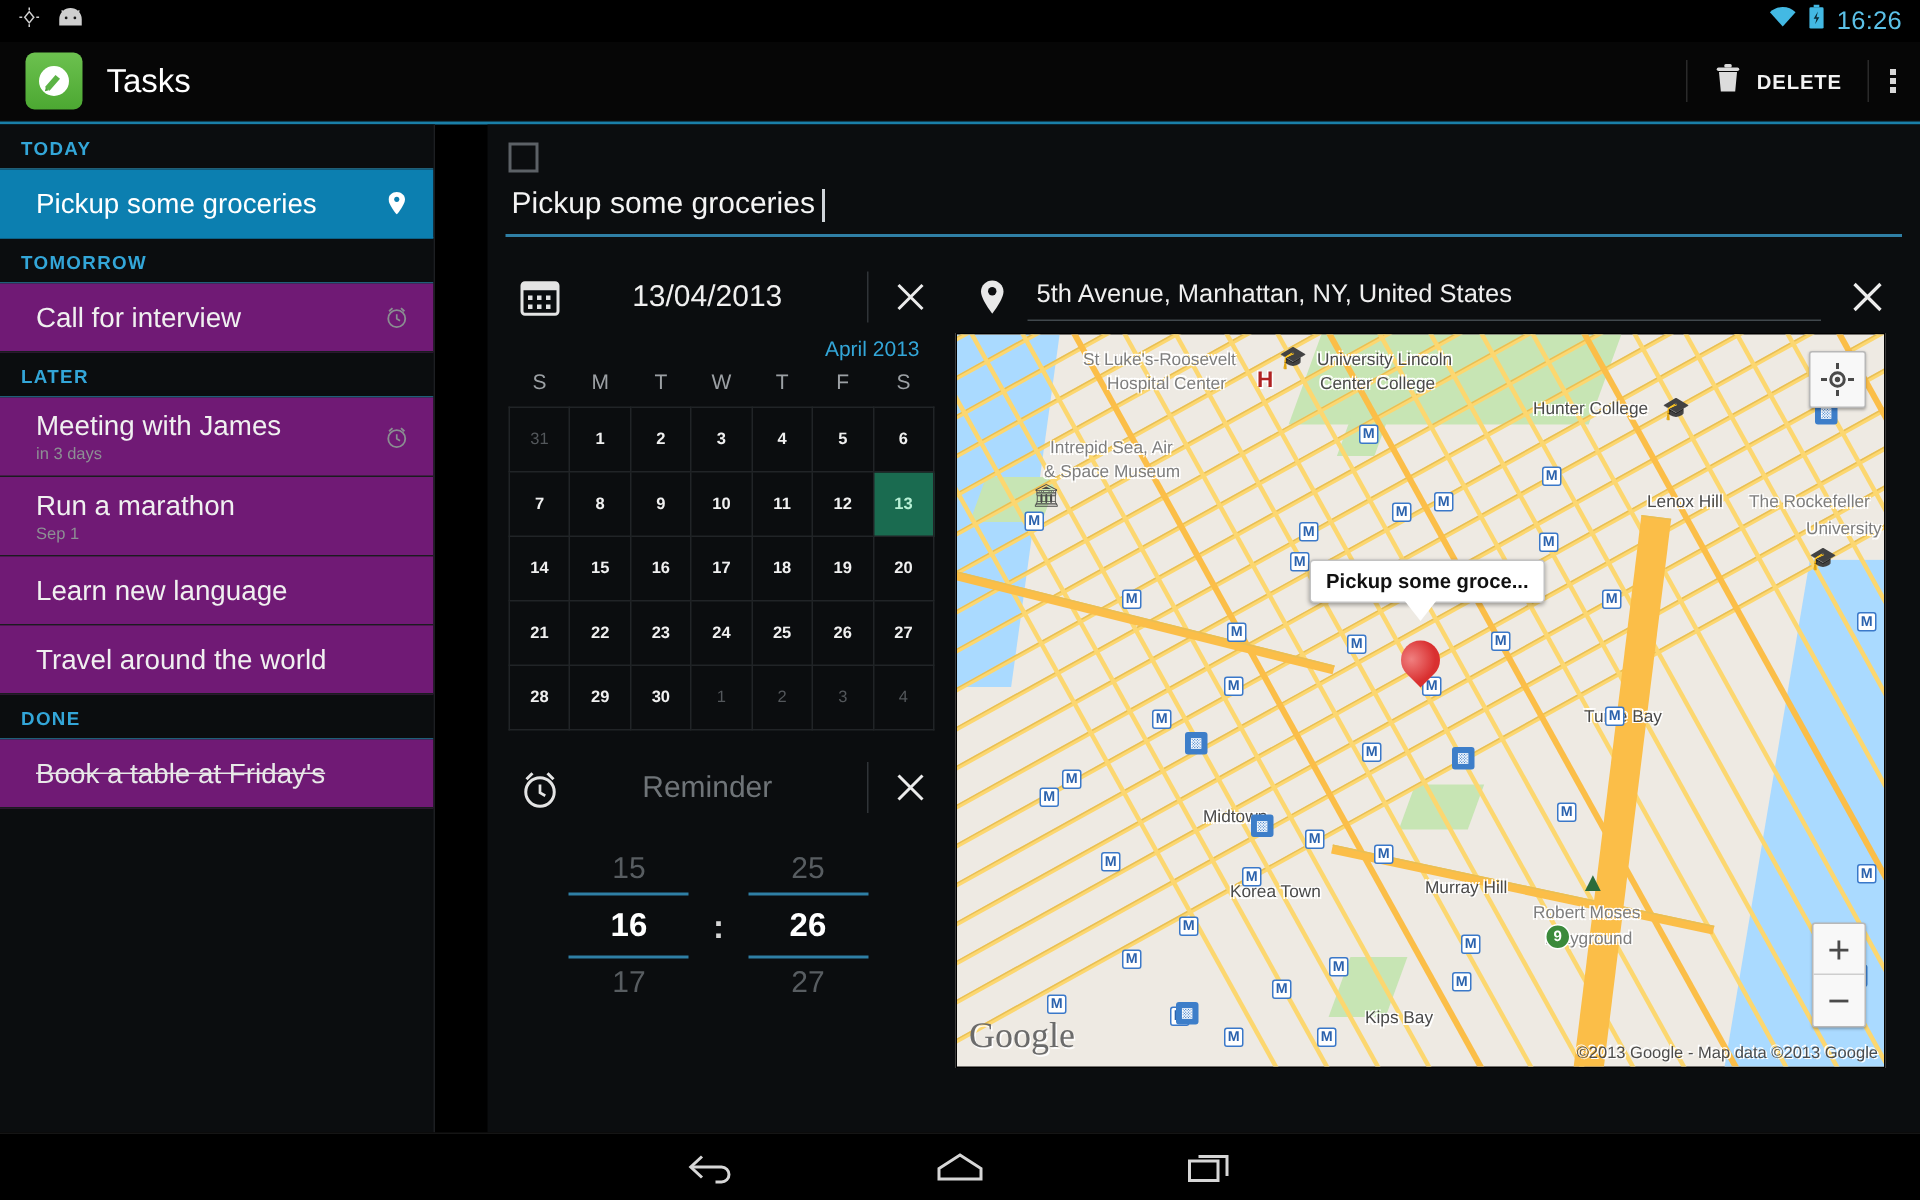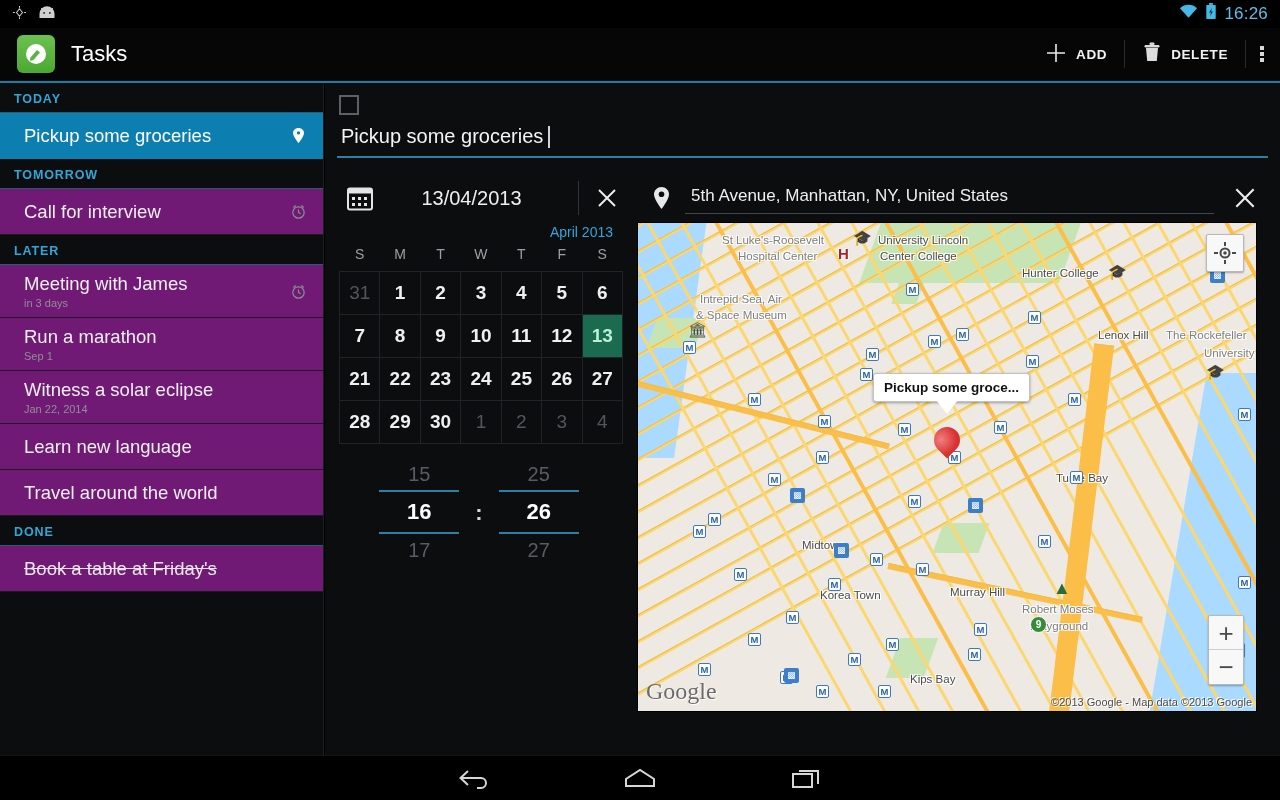--- a/index.html
+++ b/index.html
@@ -46,21 +46,21 @@
   .dot { width: 4px; height: 4px; background: #d8d8d8; display: block; margin: 2px auto; }
 
   
   .ab-underline {
     position: absolute; top: 81px; left: 0; width: 1280px; height: 2px;
     background: #1a7fa8;
   }
 
   
   .sidebar {
-    position: absolute; top: 83px; left: 0; width: 324px; height: 672px;
+    position: absolute; top: 83px; left: 0; width: 290px; height: 672px;
     background: #0b0d0f; border-right: 1px solid #1d1f22; overflow: hidden;
   }
   .sec-header {
     color: #33a6d8; font-size: 12.5px; font-weight: bold; letter-spacing: .9px;
     padding: 9px 0 6px 14px; border-bottom: 1px solid #1f5f78; background: #0b0d0f;
   }
   .task-row {
     position: relative; display: flex; align-items: center;
     padding: 0 14px 0 24px; min-height: 46px;
     border-bottom: 1px solid #1a1c1f; background: #701a75;
@@ -110,21 +110,21 @@
   .month-label {
     text-align: right; color: #33a6d8; font-size: 14px;
     padding: 2px 22px 6px 0; font-weight: 400;
   }
   table.cal { border-collapse: collapse; width: 284px; margin-left: 2px; }
   table.cal th {
     color: #9ca0a4; font-size: 14px; font-weight: 400; padding-bottom: 9px;
   }
   table.cal td {
     width: 40px; height: 43px; text-align: center; vertical-align: middle;
-    color: #f0f0f0; font-size: 19px; font-weight: bold;
+    color: #f0f0f0; font-size: 11px; font-weight: bold;
     border: 1px solid #212427;
   }
   table.cal td.dim { color: #53575b; font-weight: normal; }
   table.cal td.today { background: #1a6b50; color: #b8f0d6; }
 
   .reminder-block { margin-top: 14px; }
   .timepicker {
     display: flex; align-items: center; justify-content: center;
     gap: 16px; margin-top: 16px; padding-right: 14px;
   }
@@ -288,28 +288,20 @@
   <div class="actionbar">
     <div class="app-icon">
       <svg width="26" height="26" viewBox="0 0 26 26">
         <circle cx="13" cy="13" r="10" fill="#ffffff"></circle>
         <path d="M7 17l7-8 3 2.5-7 8z" fill="#5bb344"></path>
         <path d="M9.5 19.2l-2.6.6.7-2.7z" fill="#4aa035"></path>
       </svg>
     </div>
     <div class="app-title">Tasks</div>
     <div class="ab-actions">
-      <div class="ab-btn">
-        <span>
-          <svg width="22" height="22" viewBox="0 0 22 22">
-              <path d="M11 2v18M2 11h18" stroke="#e9e9e9" stroke-width="1.6"></path>
-            </svg>
-        </span>
-        <span>ADD</span>
-      </div>
       <div class="ab-sep"></div>
       <div class="ab-btn">
         <span>
           <svg width="20" height="21" viewBox="0 0 20 21">
             <path d="M4 6h12l-1.2 13H5.2z" fill="#dcdcdc"></path>
             <rect x="2.5" y="3" width="15" height="2.4" rx="1.2" fill="#dcdcdc"></rect>
             <rect x="7.5" y="0.6" width="5" height="2.4" rx="1" fill="#dcdcdc"></rect>
           </svg>
         </span>
         <span>DELETE</span>
@@ -364,27 +356,20 @@
               <circle cx="9" cy="10" r="6" fill="none" stroke="#8a8d91" stroke-width="1.3"></circle>
               <path d="M9 6.8V10l2.3 1.4" fill="none" stroke="#8a8d91" stroke-width="1.2"></path>
               <path d="M3.6 4.8L6 2.6M14.4 4.8L12 2.6" stroke="#8a8d91" stroke-width="1.3" fill="none"></path>
             </svg>
           </div>
         </div>
         <div class="task-row tall">
           <div class="task-texts">
             <div class="task-title">Run a marathon</div>
             <div class="task-sub">Sep 1</div>
-          </div>
-          <div class="row-icon"></div>
-        </div>
-        <div class="task-row tall">
-          <div class="task-texts">
-            <div class="task-title">Witness a solar eclipse</div>
-            <div class="task-sub">Jan 22, 2014</div>
           </div>
           <div class="row-icon"></div>
         </div>
         <div class="task-row">
           <div class="task-texts">
             <div class="task-title">Learn new language</div>
           </div>
           <div class="row-icon"></div>
         </div>
         <div class="task-row">
@@ -471,20 +456,29 @@
               <tr>
                 <td class="">7</td>
                 <td class="">8</td>
                 <td class="">9</td>
                 <td class="">10</td>
                 <td class="">11</td>
                 <td class="">12</td>
                 <td class="today">13</td>
               </tr>
               <tr>
+                <td class="">14</td>
+                <td class="">15</td>
+                <td class="">16</td>
+                <td class="">17</td>
+                <td class="">18</td>
+                <td class="">19</td>
+                <td class="">20</td>
+              </tr>
+              <tr>
                 <td class="">21</td>
                 <td class="">22</td>
                 <td class="">23</td>
                 <td class="">24</td>
                 <td class="">25</td>
                 <td class="">26</td>
                 <td class="">27</td>
               </tr>
               <tr>
                 <td class="">28</td>
@@ -492,20 +486,36 @@
                 <td class="">30</td>
                 <td class="dim ">1</td>
                 <td class="dim ">2</td>
                 <td class="dim ">3</td>
                 <td class="dim ">4</td>
               </tr>
             </tbody>
         </table>
 
         <div class="reminder-block">
+          <div class="field-bar">
+            <div class="field-icon">
+              <svg width="30" height="29" viewBox="0 0 30 29">
+                <circle cx="15" cy="17" r="9.5" fill="none" stroke="#e4e4e4" stroke-width="2"></circle>
+                <path d="M15 12v5.5l3.5 2" fill="none" stroke="#e4e4e4" stroke-width="1.8"></path>
+                <path d="M6 8.5L10 4.5M24 8.5L20 4.5" stroke="#e4e4e4" stroke-width="2" fill="none"></path>
+              </svg>
+            </div>
+            <div class="field-value placeholder">Reminder</div>
+            <div class="vsep"></div>
+            <div class="field-clear">
+              <svg width="24" height="24" viewBox="0 0 24 24">
+                  <path d="M4 4l16 16M20 4L4 20" stroke="#ececec" stroke-width="2"></path>
+                </svg>
+            </div>
+          </div>
 
           <div class="timepicker">
             <div class="tp-col">
               <div class="tp-ghost">15</div>
               <div class="tp-line"></div>
               <div class="tp-main">16</div>
               <div class="tp-line"></div>
               <div class="tp-ghost">17</div>
             </div>
             <div class="tp-colon">:</div>

